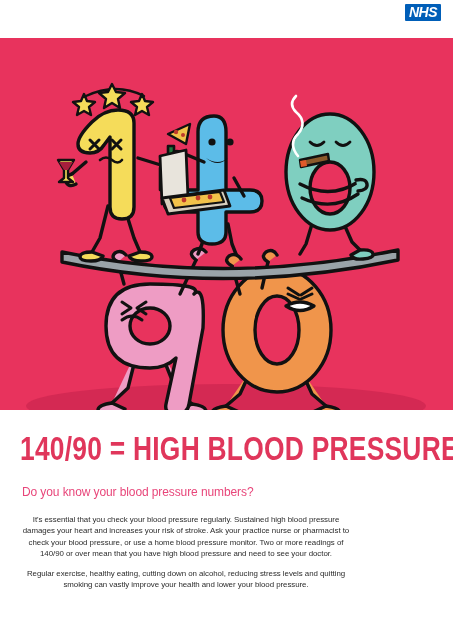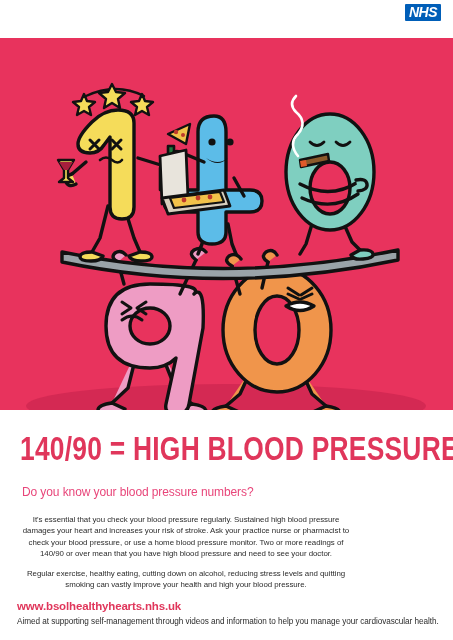--- a/index.html
+++ b/index.html
@@ -303,16 +303,14 @@
       </g>
 
     </g>
   </svg>
 </div>
 
 <div class="content">
   <div class="headline">140/90 = HIGH BLOOD PRESSURE.</div>
   <div class="subhead">Do you know your blood pressure numbers?</div>
   <p class="body-copy para-1">It's essential that you check your blood pressure regularly. Sustained high blood pressure damages your heart and increases your risk of stroke. Ask your practice nurse or pharmacist to check your blood pressure, or use a home blood pressure monitor. Two or more readings of 140/90 or over mean that you have high blood pressure and need to see your doctor.</p>
-  <p class="body-copy para-2">Regular exercise, healthy eating, cutting down on alcohol, reducing stress levels and quitting smoking can vastly improve your health and high your blood pressure.</p>
-  <div class="url">www.bsolhealthyhearts.nhs.uk</div>
-  <div class="tagline">Aimed at supporting self-management through videos and information to help you manage your cardiovascular health.</div>
+  <p class="body-copy para-2">Regular exercise, healthy eating, cutting down on alcohol, reducing stress levels and quitting smoking can vastly improve your health and lower your blood pressure.</p>
 </div>
 
 </body></html>

